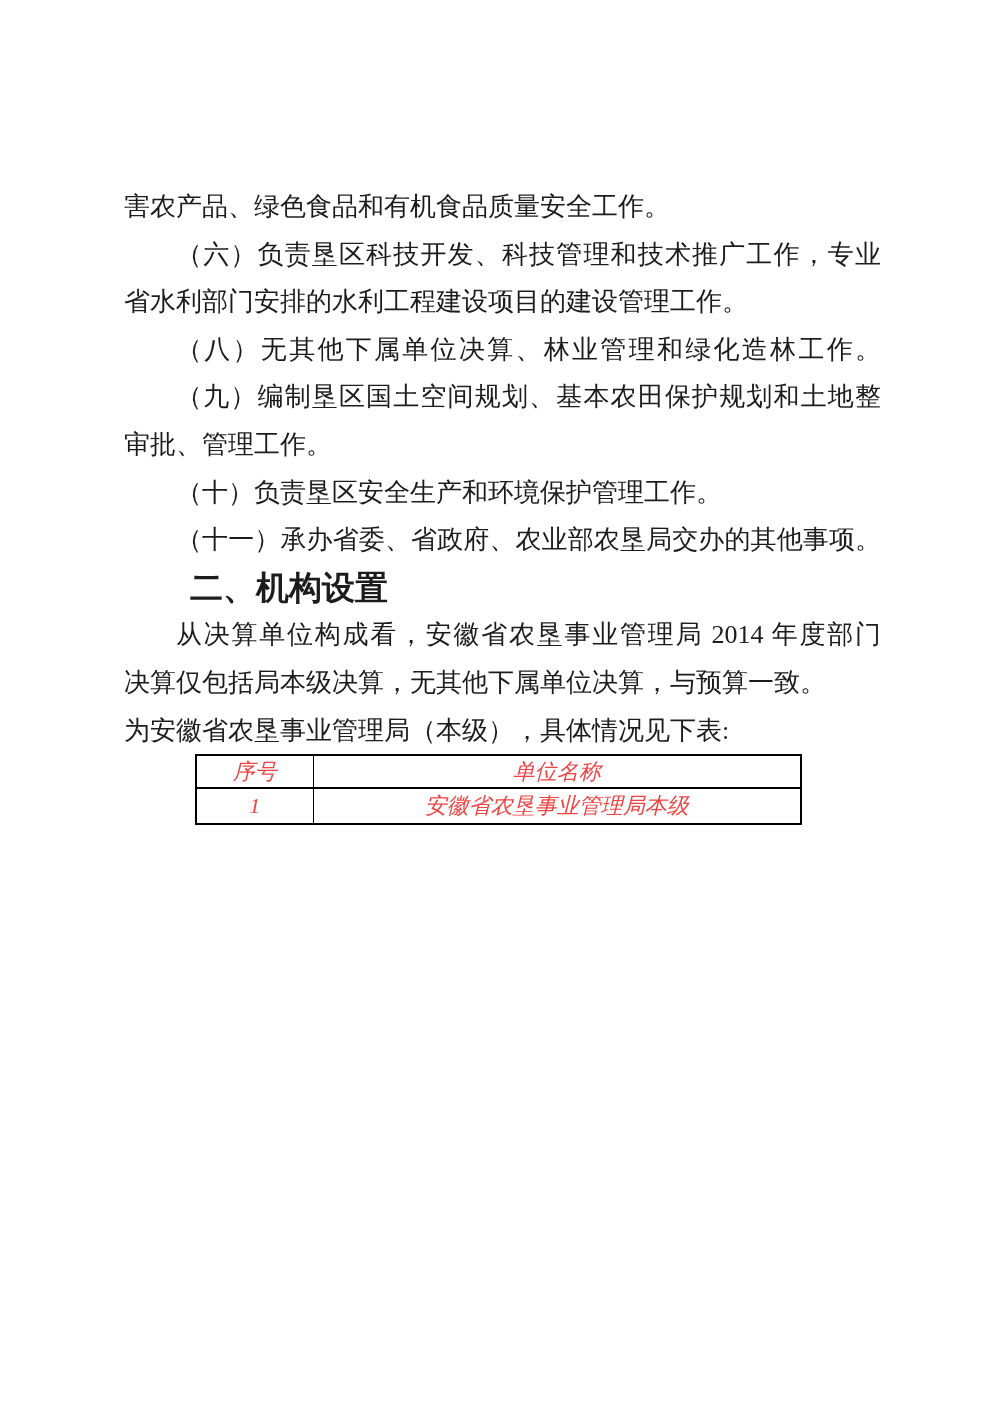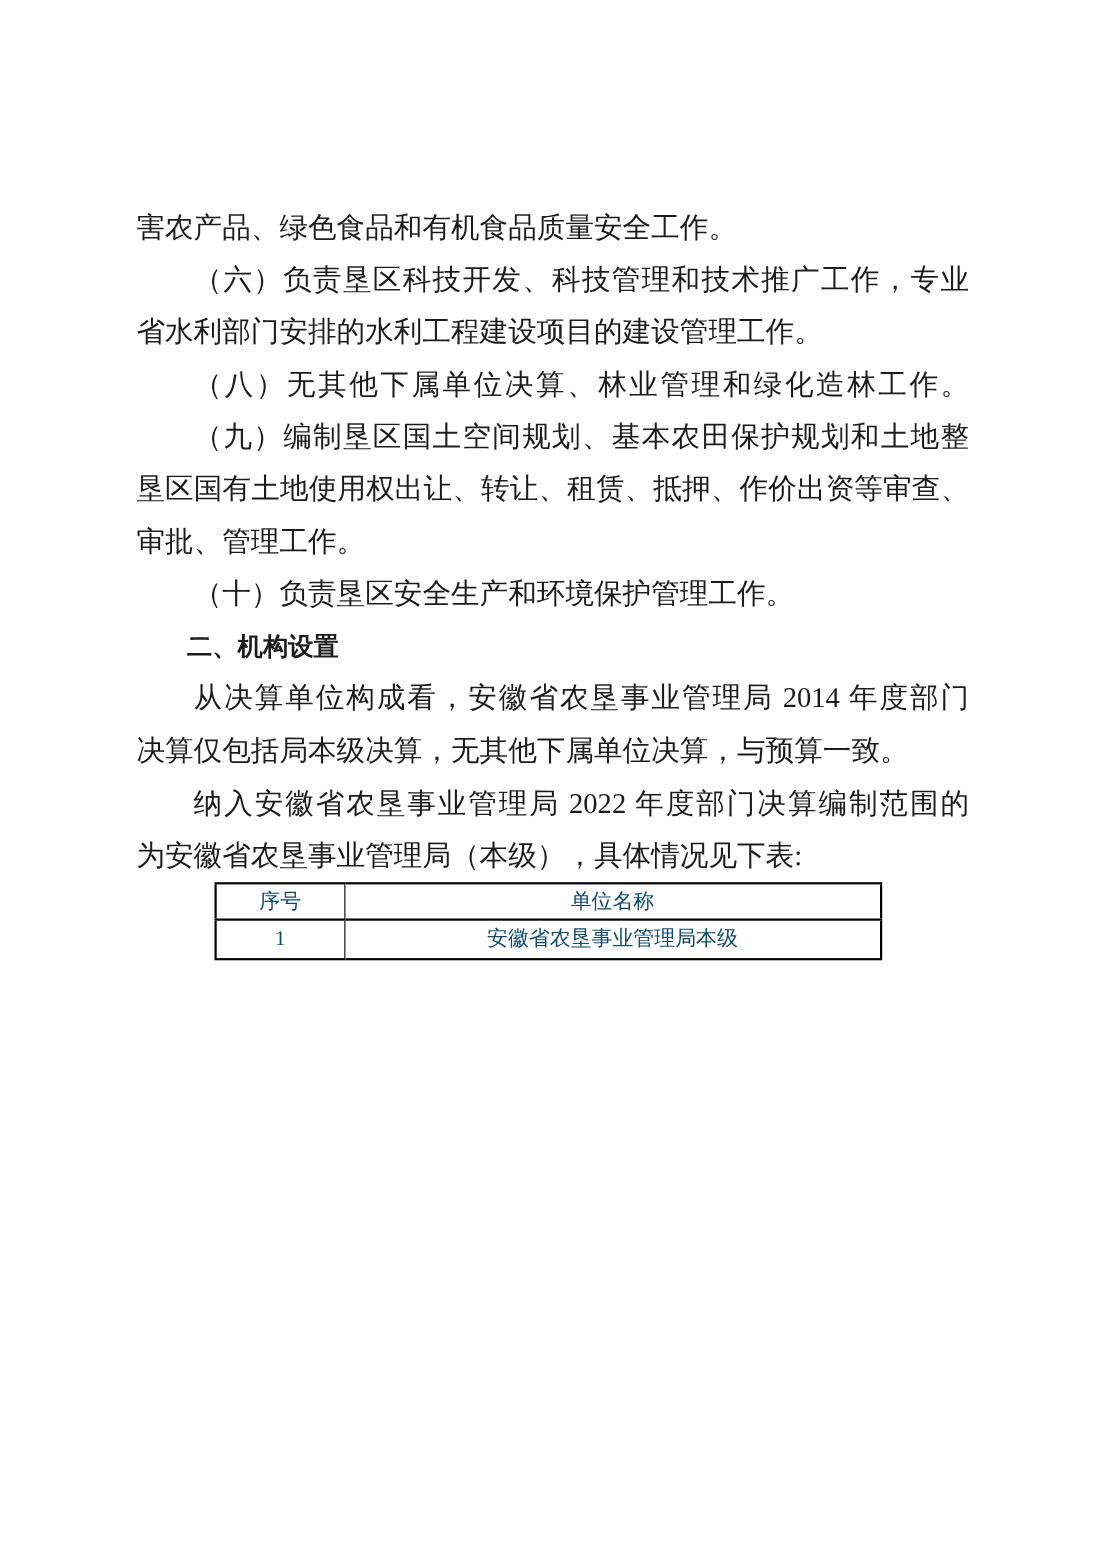--- a/index.html
+++ b/index.html
@@ -33,31 +33,32 @@
     text-indent: 2em;
   }
   .just {
     text-align: justify;
     text-align-last: justify;
     text-justify: inter-character;
   }
   .heading {
     font-family: "Liberation Sans", sans-serif;
     font-weight: bold;
-    font-size: 23px;
+    font-size: 33px;
   }
   table.units {
     border-collapse: collapse;
     margin-left: 71px;
     margin-top: 0px;
     width: 605px;
     table-layout: fixed;
-    font-size: 19px;
+    font-size: 22px;
     line-height: 1;
-    color: #0c4a6e;
+    color: #ef4444;
+    font-style: italic;
   }
   table.units, table.units th, table.units td {
     border: 2px solid #000000;
   }
   table.units th, table.units td {
     border-left-width: 1.5px;
     border-right-width: 1.5px;
     text-align: center;
     vertical-align: middle;
     font-weight: normal;
@@ -80,27 +81,26 @@
 </head>
 <body>
 
 <div class="page">
   <div class="content">
     <div class="line">害农产品、绿色食品和有机食品质量安全工作。</div>
     <div class="line indent just">（六）负责垦区科技开发、科技管理和技术推广工作，专业</div>
     <div class="line">省水利部门安排的水利工程建设项目的建设管理工作。</div>
     <div class="line indent just">（八）无其他下属单位决算、林业管理和绿化造林工作。</div>
     <div class="line indent just">（九）编制垦区国土空间规划、基本农田保护规划和土地整</div>
-    <div class="line just">垦区国有土地使用权出让、转让、租赁、抵押、作价出资等审查、</div>
     <div class="line">审批、管理工作。</div>
     <div class="line indent">（十）负责垦区安全生产和环境保护管理工作。</div>
+    <div class="line indent just">（十一）承办省委、省政府、农业部农垦局交办的其他事项。</div>
     <div class="line indent heading">二、机构设置</div>
     <div class="line indent just">从决算单位构成看，安徽省农垦事业管理局 2014 年度部门</div>
     <div class="line">决算仅包括局本级决算，无其他下属单位决算，与预算一致。</div>
-    <div class="line indent just">纳入安徽省农垦事业管理局 2022 年度部门决算编制范围的</div>
     <div class="line">为安徽省农垦事业管理局（本级），具体情况见下表:</div>
 
     <table class="units">
       <colgroup>
           <col class="c1">
           <col class="c2">
         </colgroup>
       <tbody>
           <tr class="hdr">
         <th>序号</th>

